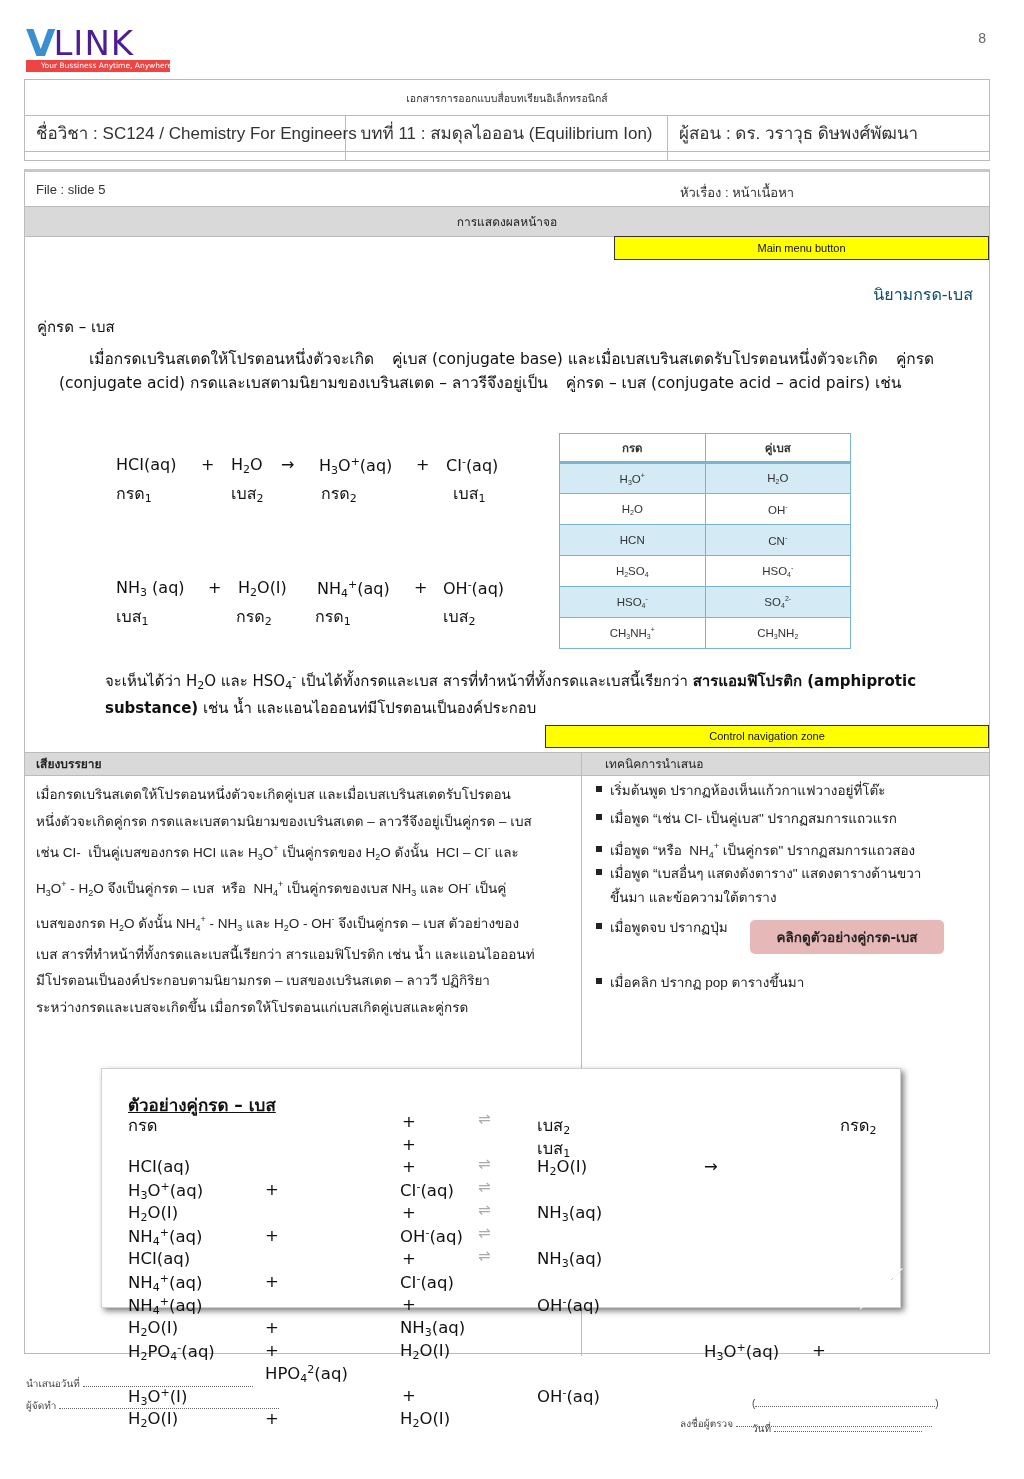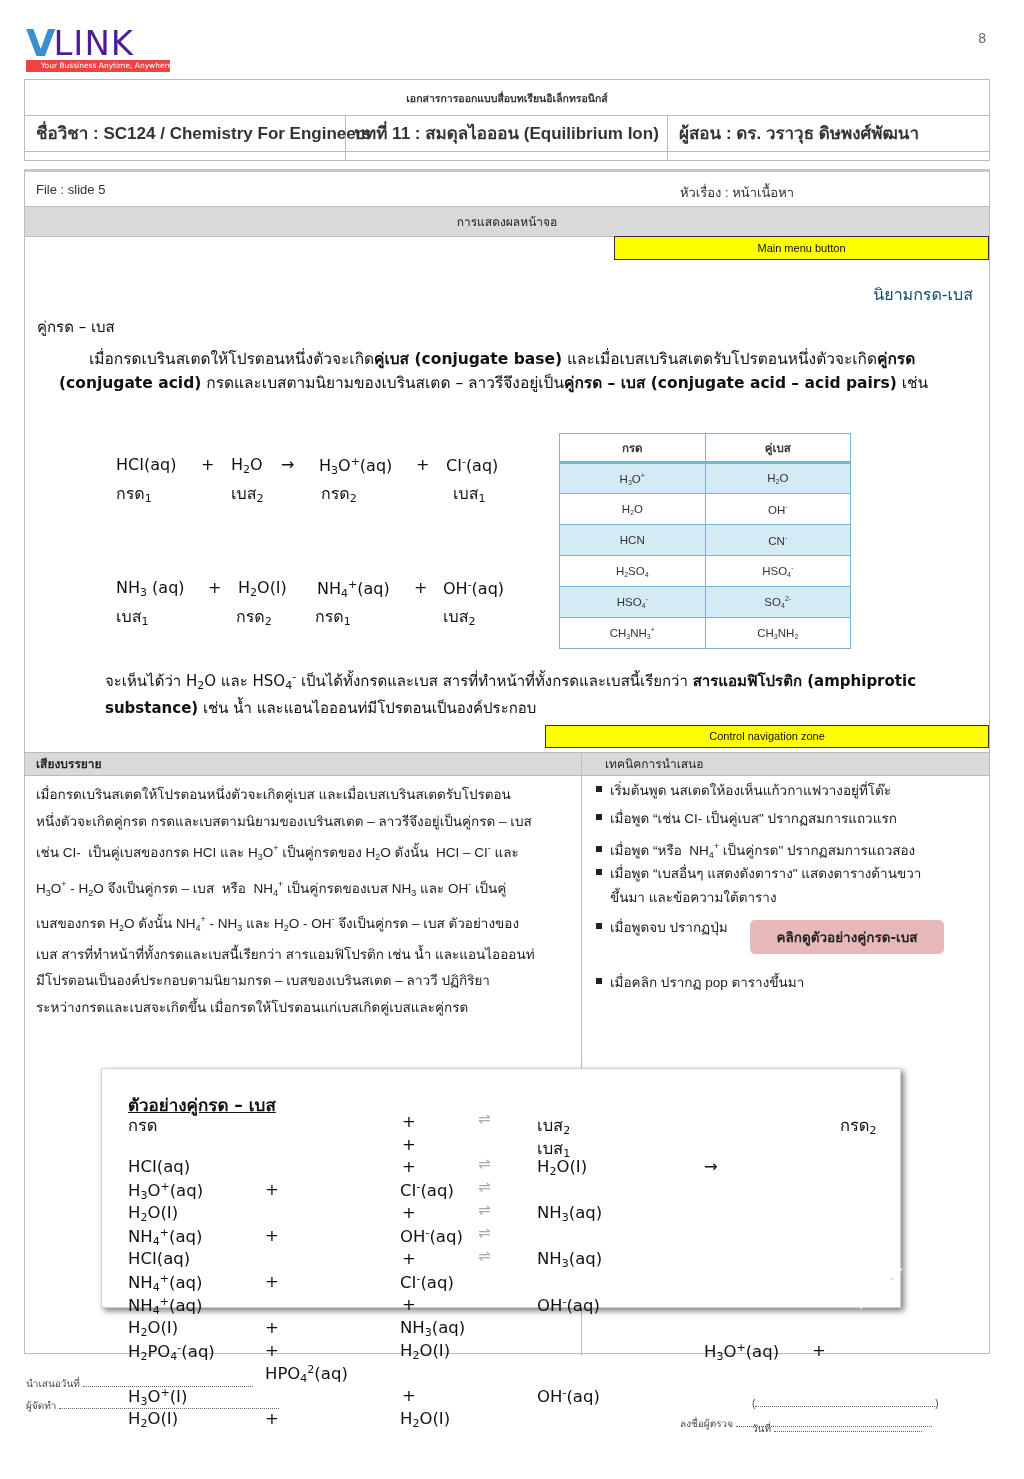--- a/index.html
+++ b/index.html
@@ -11,41 +11,41 @@
   
   .logo { left: 26px; top: 26px; width: 144px; height: 48px; }
   .logo-word { position: absolute; left: 0; top: 0; height: 34px; display: flex; align-items: flex-end; }
   .logo-v { font-family: "DejaVu Sans", sans-serif; font-size: 38px; font-weight: bold; color: #3a8fd0; line-height: 34px; letter-spacing: -2px; }
   .logo-link { font-family: "DejaVu Sans", sans-serif; font-size: 34px; font-weight: normal; color: #4c1d95; line-height: 34px; letter-spacing: 1px; }
   .logo-tag { position: absolute; left: 0; top: 34px; width: 144px; height: 12px; background: #ef4444; color: #fff; font-size: 7.5px; line-height: 12px; padding-left: 15px; white-space: nowrap; overflow: hidden; }
 
   .page-num { right: 38px; top: 30px; font-size: 14px; color: #666; font-family: "Liberation Sans", sans-serif; }
 
   
-  .hdr { left: 24px; top: 79px; width: 966px; height: 82px; border: 1px solid #bbb; font-weight: bold; }
+  .hdr { left: 24px; top: 79px; width: 966px; height: 82px; border: 1px solid #bbb; }
   .hdr-title { position: absolute; left: 0; top: 0; width: 100%; height: 36px; border-bottom: 1px solid #bbb; text-align: center; font-size: 10.5px; line-height: 36px; color: #333; font-family: "Liberation Sans", sans-serif; }
   .hdr-row { position: absolute; left: 0; top: 36px; width: 100%; height: 36px; border-bottom: 1px solid #bbb; display: flex; font-size: 17px; color: #333; font-family: "Liberation Sans", sans-serif; }
   .hdr-row2 { position: absolute; left: 0; top: 72px; width: 100%; height: 9px; display: flex; }
   .hdr-cell { height: 100%; border-right: 1px solid #bbb; line-height: 36px; padding-left: 11px; white-space: nowrap; }
   .hdr-cell:last-child { border-right: none; }
   .c1 { width: 321px; } .c2 { width: 322px; text-align: center; padding-left: 0; } .c3 { flex: 1; }
 
   
   .frame { left: 24px; top: 169px; width: 966px; height: 1185px; border: 1px solid #bbb; border-top: 3px solid #c8c8c8; }
   .file-row { position: absolute; left: 0; top: 0; width: 100%; height: 34px; font-size: 13px; color: #333; font-family: "Liberation Sans", sans-serif; }
   .file-label { position: absolute; left: 11px; top: 10px; }
   .topic-label { position: absolute; left: 655px; top: 10px; }
   .display-bar { position: absolute; left: 0; top: 34px; width: 100%; height: 31px; background: #d9d9d9; border-top: 1px solid #bbb; border-bottom: 1px solid #bbb; text-align: center; font-size: 12px; line-height: 30px; color: #222; }
 
   .yellow-btn { position: absolute; background: #ffff00; border: 1px solid #333; text-align: center; font-size: 11px; color: #111; font-family: "Liberation Sans", sans-serif; }
 
   .slide-title { right: 51px; top: 282px; font-size: 16px; color: #0c4a6e; }
   .section-h { left: 37px; top: 315px; font-size: 15px; color: #111; }
   .para { left: 59px; top: 347px; width: 900px; font-size: 15.5px; line-height: 24px; color: #111; }
-  .para b { font-weight: bold; }
+  .para b { font-weight: normal; margin-left: 18px; }
   .indent { display: inline-block; width: 30px; }
 
   
   .eq { font-family: "DejaVu Sans", sans-serif; font-size: 16px; color: #111; }
   .eq-line { position: absolute; white-space: nowrap; }
   sub, sup { font-size: 11px; }
   sub { vertical-align: -3px; } sup { vertical-align: 6px; }
 
   
   .cp-table { left: 559px; top: 433px; width: 292px; border-collapse: collapse; border: 1px solid #7bb4cf; font-family: "Liberation Sans", sans-serif; }
@@ -202,21 +202,21 @@
   <div>หนึ่งตัวจะเกิดคู่กรด กรดและเบสตามนิยามของเบรินสเตด – ลาวรีจึงอยู่เป็นคู่กรด – เบส</div>
   <div>เช่น CI-&nbsp; เป็นคู่เบสของกรด HCI และ H<sub>3</sub>O<sup>+</sup> เป็นคู่กรดของ H<sub>2</sub>O ดังนั้น&nbsp; HCI – CI<sup>-</sup> และ</div>
   <div>H<sub>3</sub>O<sup>+</sup> - H<sub>2</sub>O จึงเป็นคู่กรด – เบส&nbsp; หรือ&nbsp; NH<sub>4</sub><sup>+</sup> เป็นคู่กรดของเบส NH<sub>3</sub> และ OH<sup>-</sup> เป็นคู่</div>
   <div>เบสของกรด H<sub>2</sub>O ดังนั้น NH<sub>4</sub><sup>+</sup> - NH<sub>3</sub> และ H<sub>2</sub>O - OH<sup>-</sup> จึงเป็นคู่กรด – เบส ตัวอย่างของ</div>
   <div>เบส สารที่ทำหน้าที่ทั้งกรดและเบสนี้เรียกว่า สารแอมฟิโปรติก เช่น น้ำ และแอนไอออนท่</div>
   <div>มีโปรตอนเป็นองค์ประกอบตามนิยามกรด – เบสของเบรินสเตด – ลาววี ปฏิกิริยา</div>
   <div>ระหว่างกรดและเบสจะเกิดขึ้น เมื่อกรดให้โปรตอนแก่เบสเกิดคู่เบสและคู่กรด</div>
 </div>
 
 <div class="abs tech">
-  <div class="tech-item" style="top:0px;"><span class="bullet"></span><span>เริ่มต้นพูด นสเตดให้องเห็นแก้วกาแฟวางอยู่ที่โต๊ะ</span></div>
+  <div class="tech-item" style="top:0px;"><span class="bullet"></span><span>เริ่มต้นพูด ปรากฏห้องเห็นแก้วกาแฟวางอยู่ที่โต๊ะ</span></div>
   <div class="tech-item" style="top:28px;"><span class="bullet"></span><span>เมื่อพูด “เช่น CI-  เป็นคู่เบส" ปรากฏสมการแถวแรก</span></div>
   <div class="tech-item" style="top:55px;"><span class="bullet"></span>เมื่อพูด “หรือ&nbsp; NH<sub>4</sub><sup>+</sup> เป็นคู่กรด" ปรากฏสมการแถวสอง</div>
   <div class="tech-item" style="top:83px;"><span class="bullet"></span><span>เมื่อพูด “เบสอื่นๆ แสดงดังตาราง"  แสดงตารางด้านขวา</span></div>
   <div class="tech-item" style="top:107px; left:14px;">ขึ้นมา และข้อความใต้ตาราง</div>
   <div class="tech-item" style="top:137px;"><span class="bullet"></span><span>เมื่อพูดจบ ปรากฏปุ่ม</span></div>
   <div class="tech-item" style="top:192px;"><span class="bullet"></span><span>เมื่อคลิก ปรากฏ pop ตารางขึ้นมา</span></div>
 </div>
 <div class="abs pink-btn">คลิกดูตัวอย่างคู่กรด-เบส</div>
 
 <div class="abs popup"></div>

